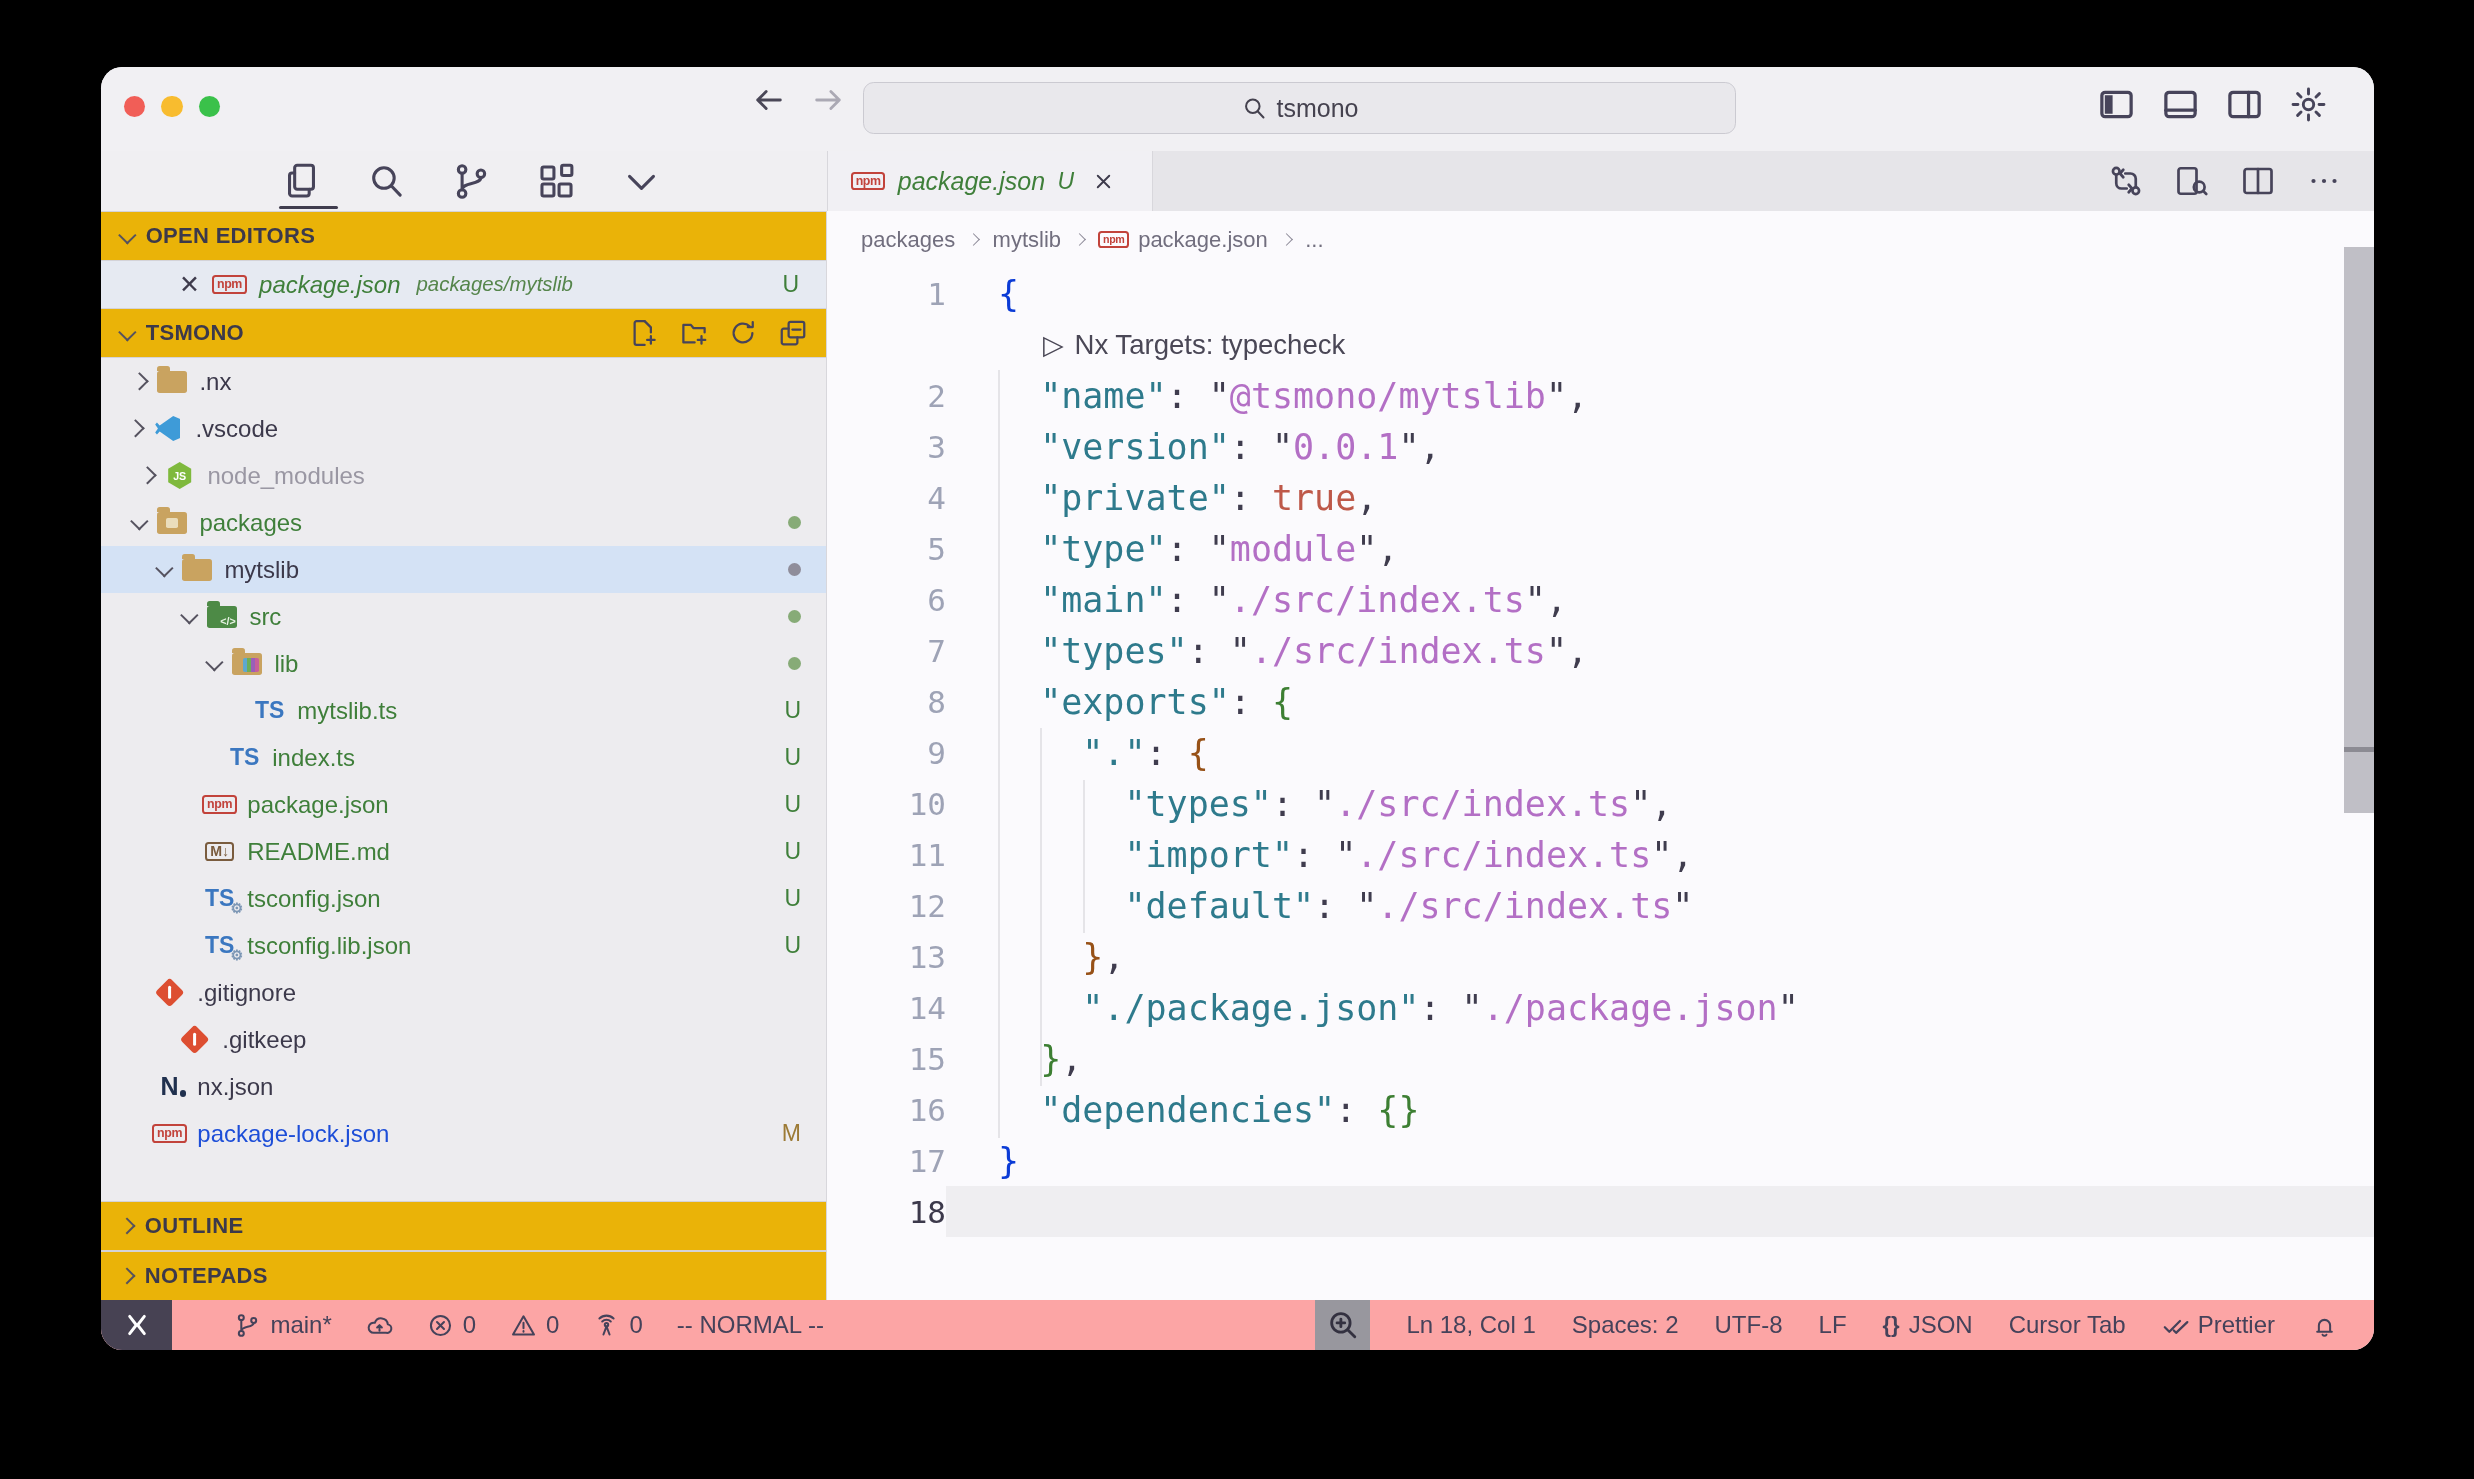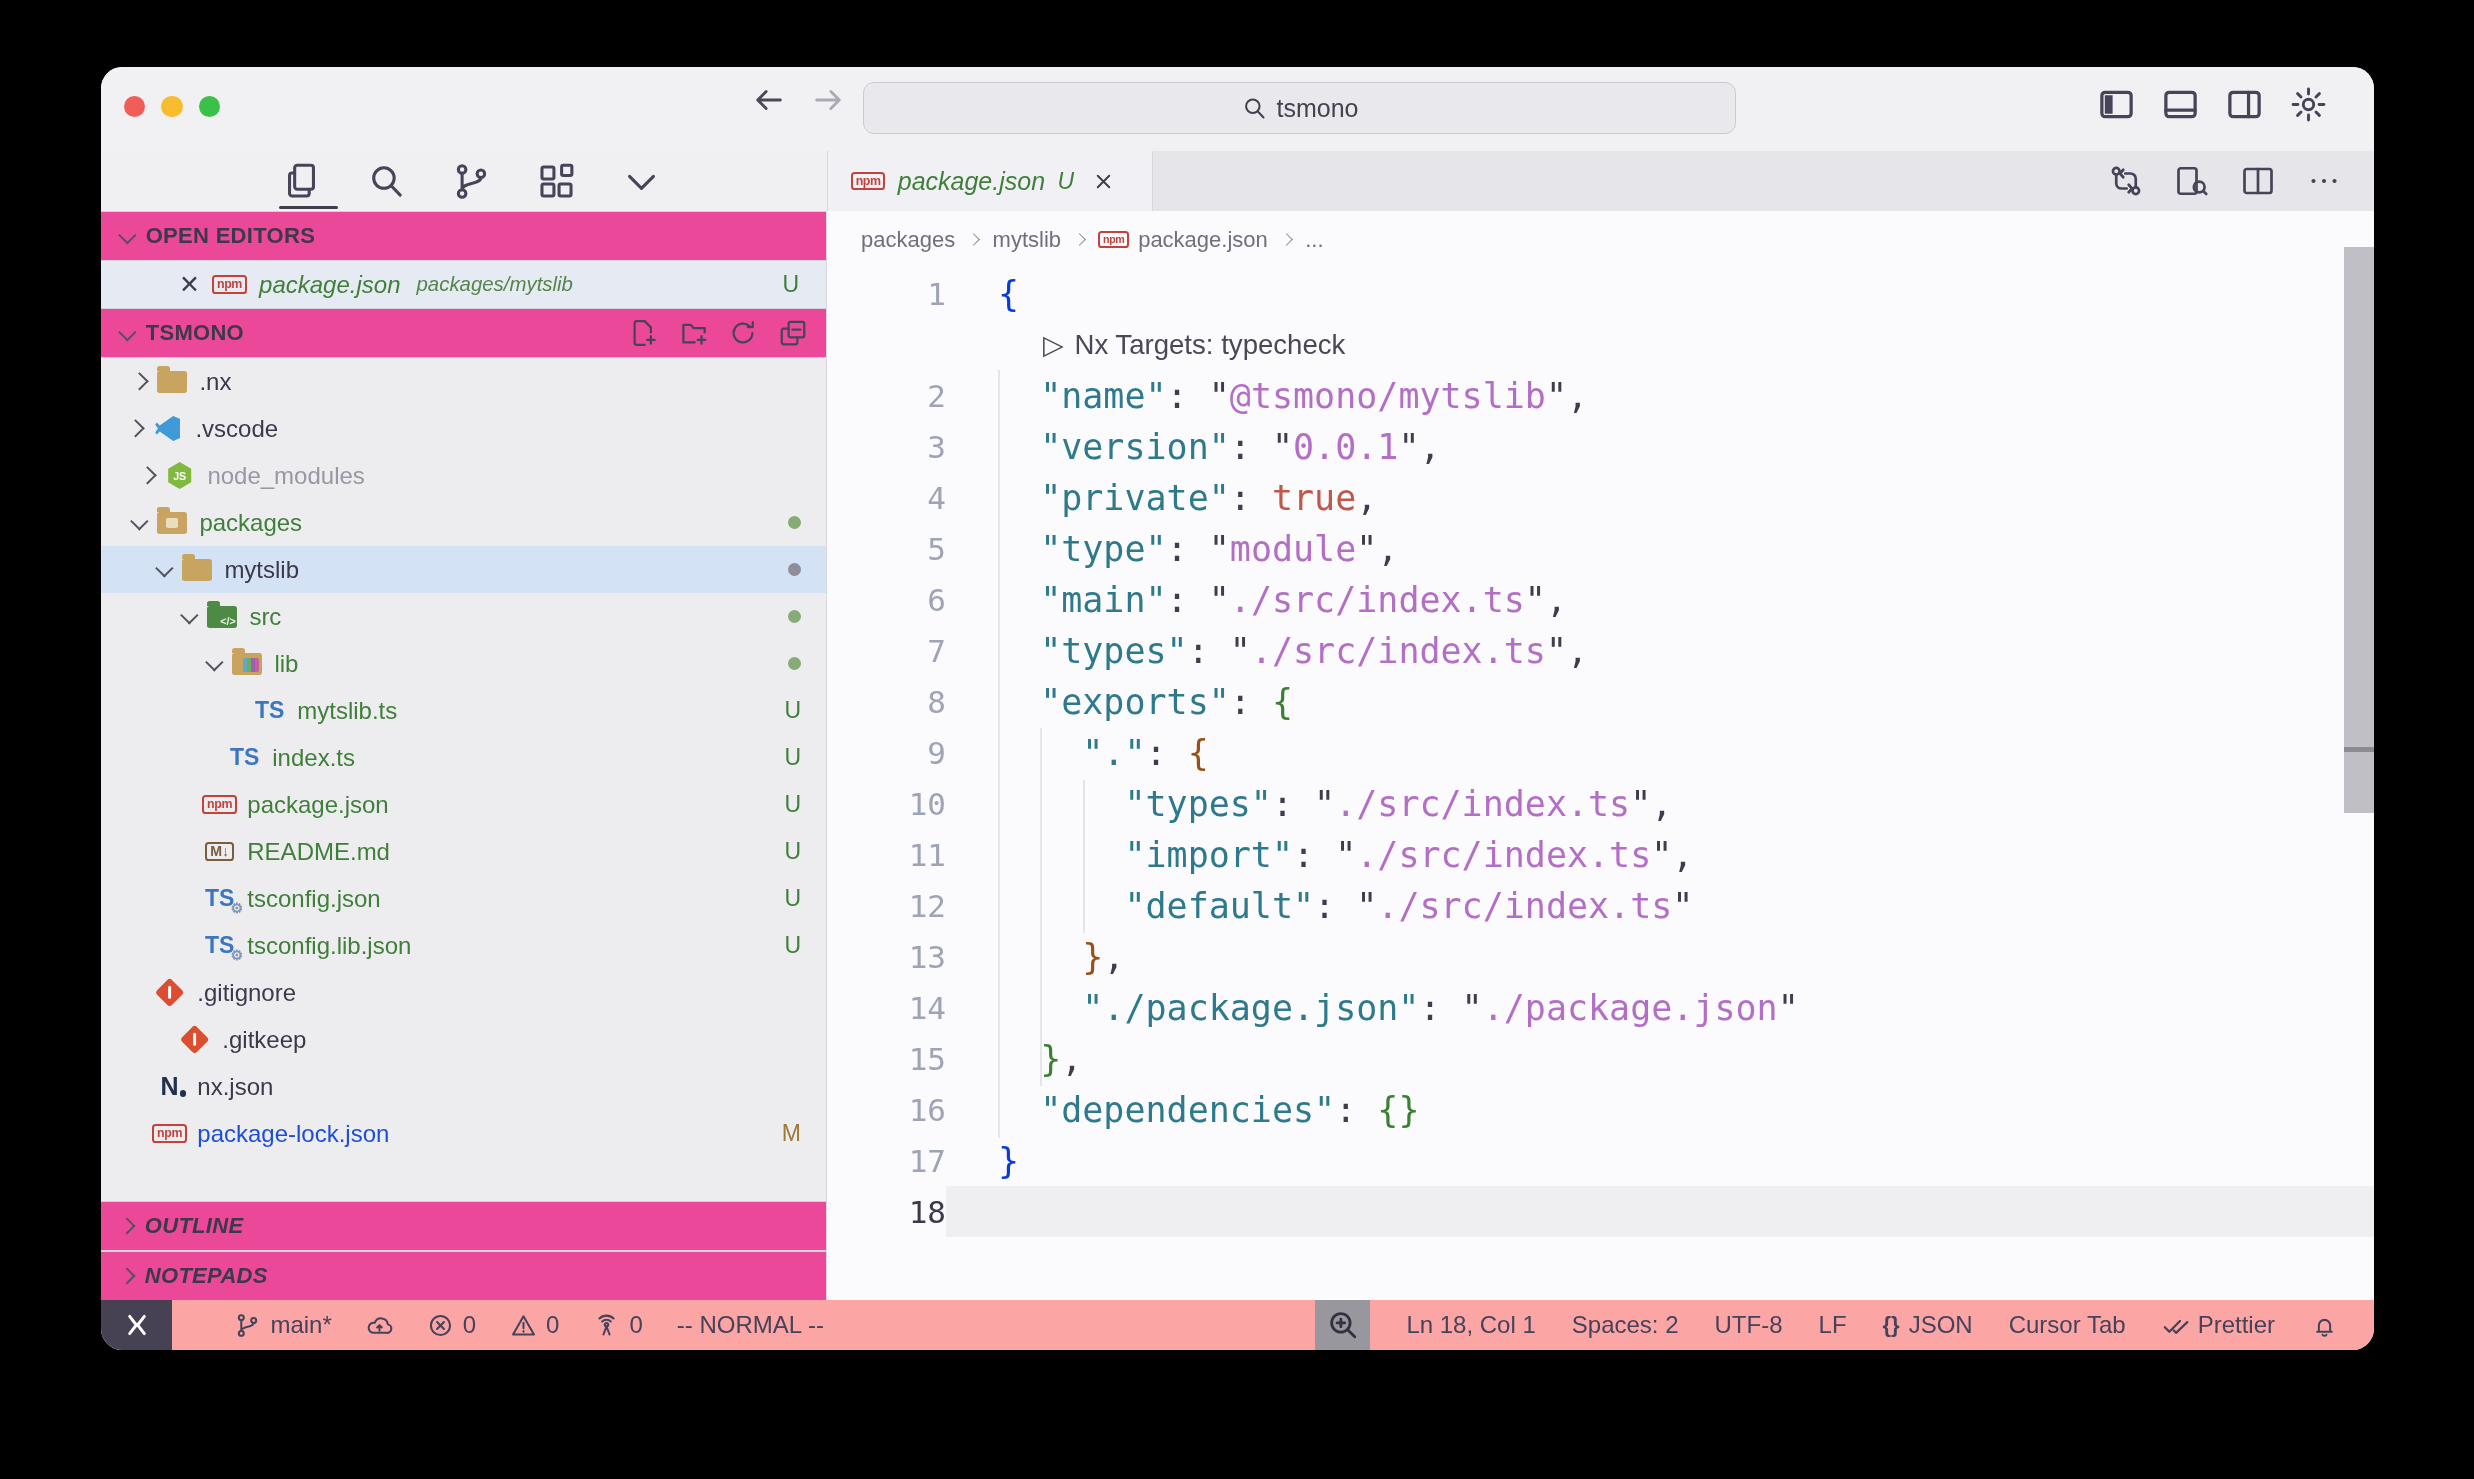--- a/index.html
+++ b/index.html
@@ -26,21 +26,21 @@
   .tab{width:325px;background:#F1F0F4;display:flex;align-items:center;gap:12.4px;padding:0 19.6px 0 23px;
     box-sizing:border-box;border-right:0.9px solid #D8D7DC;}
   .tab .lbl{font-style:italic;color:#3F7F3A;font-size:25px;}
   .tab .ubadge{font-style:italic;color:#3F7F3A;font-size:23px;}
   .tab .cls{color:#3E3B4C;margin-left:5.3px;display:flex;}
   .editor-actions{position:absolute;right:32px;top:0;height:100%;display:flex;align-items:center;gap:30px;color:#47445A;}
   
   .main{display:flex;height:1090px;}
   .sidebar{width:726px;background:#EDECEF;border-right:0.9px solid #D8D7DC;box-sizing:border-box;
     display:flex;flex-direction:column;position:relative;}
-  .sect{height:50px;background:#ec4899;border-top:0.9px solid #D4D3D8;border-bottom:0.9px solid #D4D3D8;
+  .sect{height:50px;background:#eab308;border-top:0.9px solid #D4D3D8;border-bottom:0.9px solid #D4D3D8;
     display:flex;align-items:center;padding:0 18px 0 19.6px;box-sizing:border-box;gap:12.4px;
     font-size:22px;font-weight:bold;color:#3C394B;letter-spacing:0.3px;flex:0 0 auto;}
   .sect .sp{flex:1;}
   .sect .acts{display:flex;gap:19.6px;color:#47445A;}
   .oe-row{height:47px;background:#E6EAF2;display:flex;align-items:center;gap:12.4px;
     padding:0 27px 0 78px;box-sizing:border-box;flex:0 0 auto;}
   .oe-row .nm{font-style:italic;color:#3F7F3A;font-size:24px;}
   .oe-row .desc{font-style:italic;color:#55854B;font-size:20.4px;margin-left:3.6px;}
   .oe-row .sp{flex:1;}
   .tree{flex:0 0 auto;}
@@ -55,21 +55,21 @@
   .badge.m{color:#9C7A35;}
   .dot{width:13.3px;height:13.3px;border-radius:50%;}
   .dot.green{background:#87AB77;}
   .dot.gray{background:#8F8D9A;}
   .twisty{width:10.7px;height:10.7px;border-right:2.2px solid #55525F;border-bottom:2.2px solid #55525F;
     display:inline-block;flex:0 0 auto;}
   .twisty.open{transform:rotate(45deg) translate(-0.9px,-0.9px);}
   .twisty.closed{transform:rotate(-45deg);}
   .chev-r{width:9.8px;height:9.8px;border-right:2.2px solid #55525F;border-bottom:2.2px solid #55525F;
     transform:rotate(-45deg);display:inline-block;}
-  .bottomsects{position:absolute;left:0;right:0;bottom:0;font-style:italic;}
+  .bottomsects{position:absolute;left:0;right:0;bottom:0;}
   
   .fico{width:34px;height:30px;display:inline-flex;align-items:center;justify-content:center;flex:0 0 auto;position:relative;}
   .fld{width:30px;height:22px;background:#C9A360;border-radius:2.7px;position:relative;}
   .fld::before{content:"";position:absolute;top:-4.4px;left:0;width:13.3px;height:5.3px;background:inherit;border-radius:2.7px 2.7px 0 0;}
   .fld.f-src{background:#4D8A46;}
   .fld.f-src::after{content:"</>";position:absolute;right:0.9px;bottom:0.9px;font-size:10.7px;color:#E8F3E4;font-weight:bold;}
   .fld.f-lib::after{content:"";position:absolute;right:2.7px;bottom:2.7px;width:16px;height:14.2px;border-radius:1.8px;
     background:linear-gradient(90deg,#5FA8CE 0 25%,#6DAE58 25% 50%,#9A5FB8 50% 75%,#C75F9A 75% 100%);}
   .fld.f-pkg::after{content:"";position:absolute;left:9px;top:6.2px;width:12.4px;height:10.7px;background:#EADDBC;border-radius:1.8px;}
   .npmic{border:2.2px solid #C2433B;border-radius:3.6px;color:#C2433B;font-size:12.4px;font-weight:bold;

